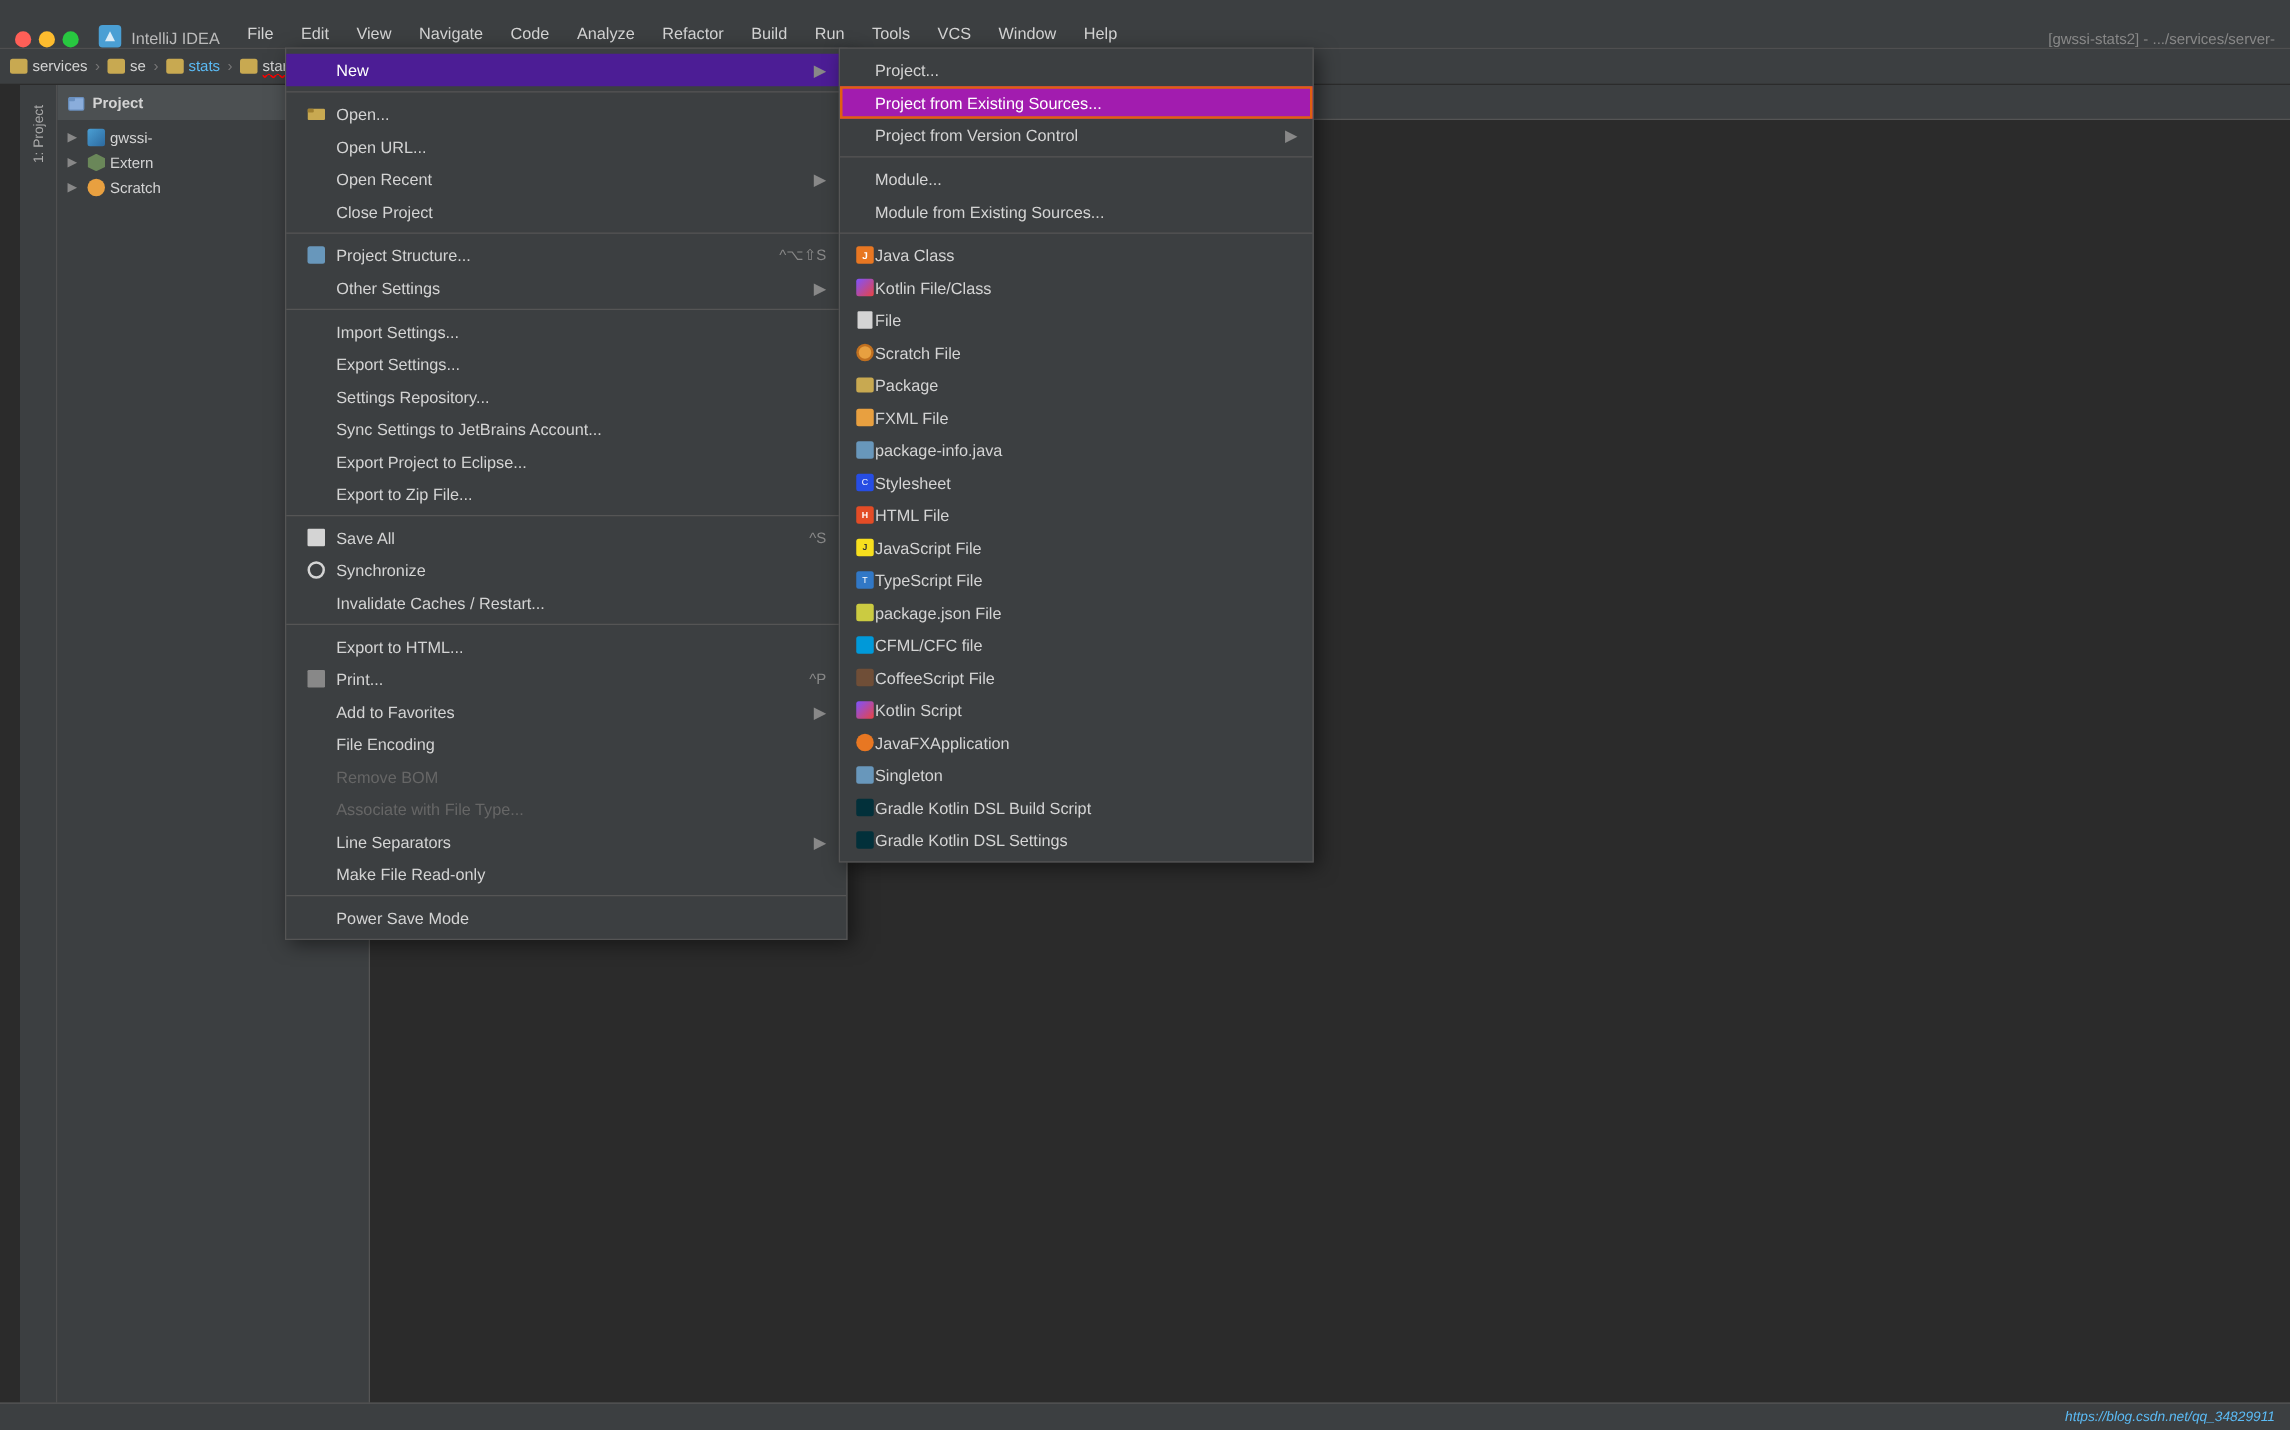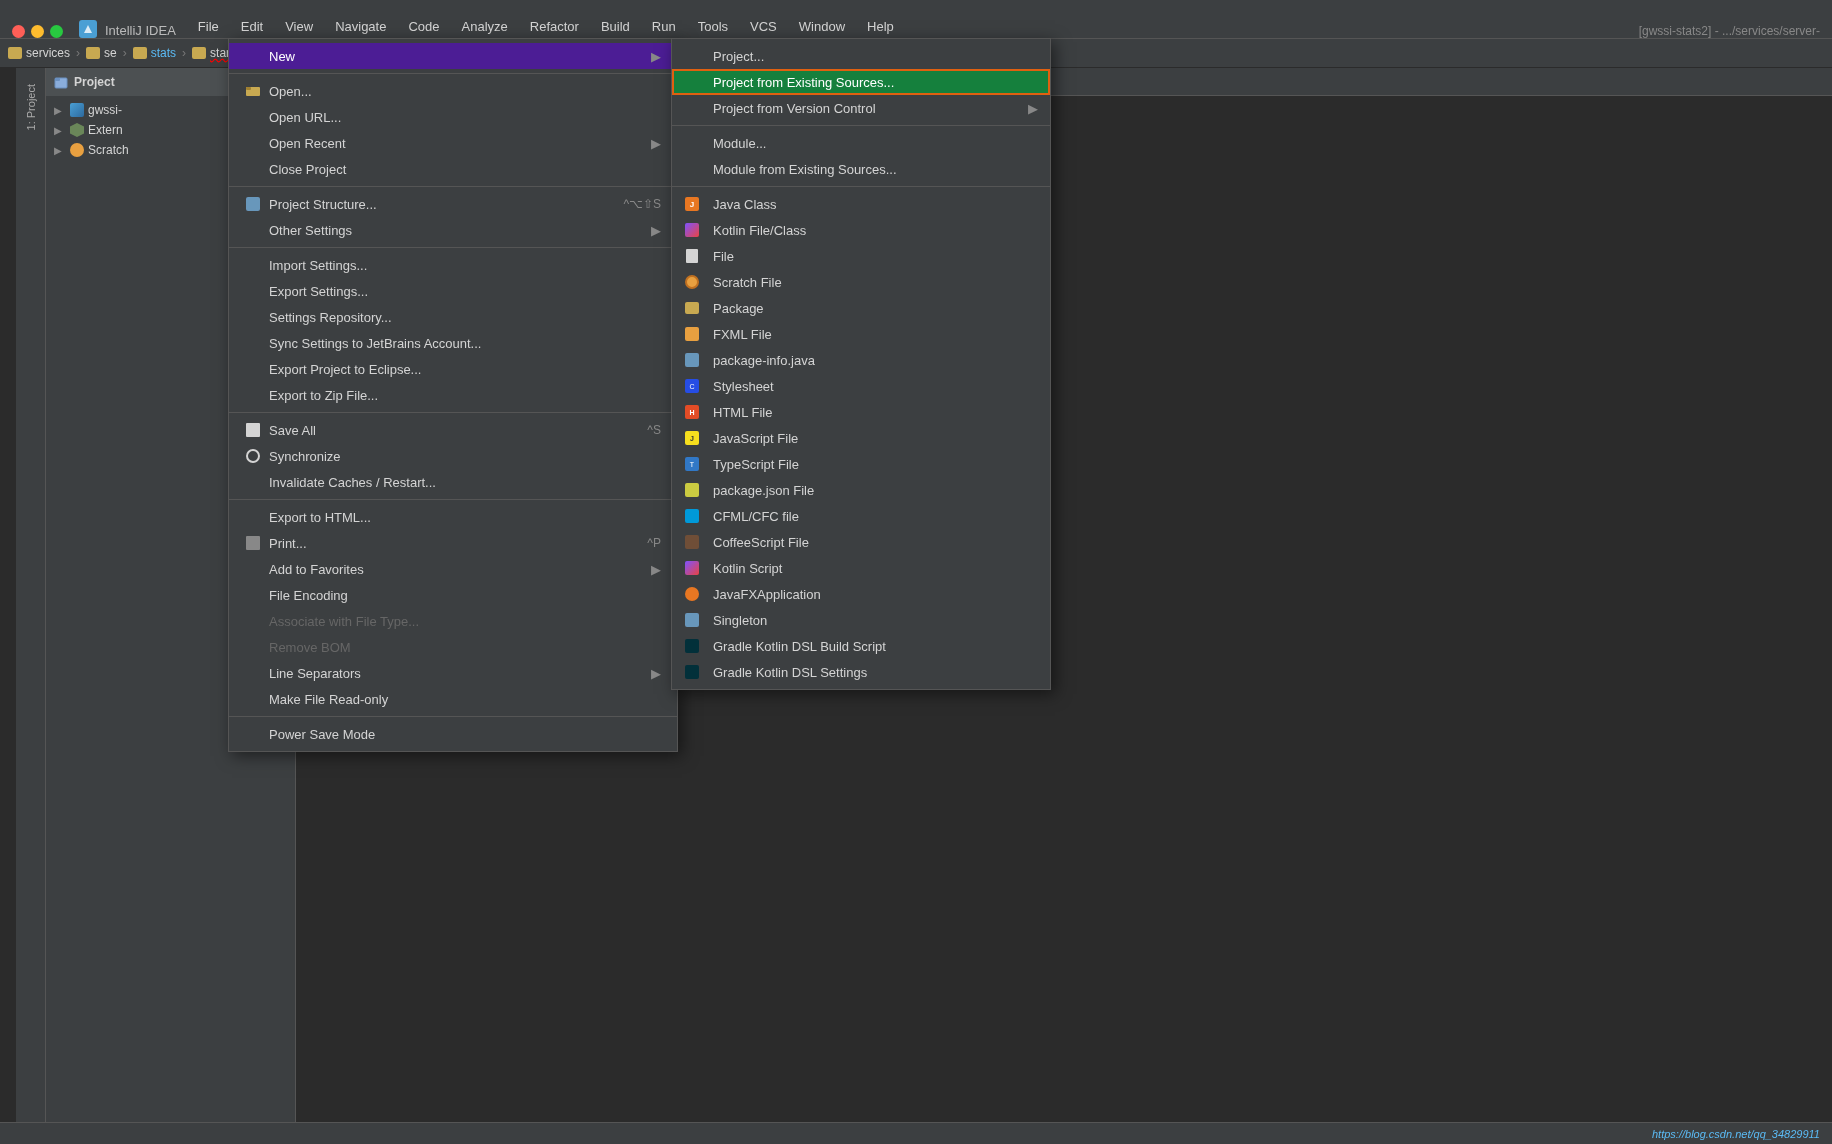--- a/index.html
+++ b/index.html
@@ -263,21 +263,21 @@
       z-index: 102;
       padding: 4px 0;
     }
     .submenu-item {
       display: flex;
       align-items: center;
       padding: 5px 12px;
       cursor: pointer;
       font-size: 13px;
       color: #d4d4d4;
-      gap: 13px;
+      gap: 0;
     }
     .submenu-item.active { background: #1a6fcc; border: 2px solid #e06010; color: white; padding: 3px 10px; }
     .submenu-separator {
       height: 1px;
       background: #555;
       margin: 4px 0;
     }
     .submenu-item .item-icon {
       width: 16px;
       height: 16px;
@@ -742,25 +742,25 @@
     <span class="item-icon"></span>
     <span class="menu-item-text">Add to Favorites</span>
     <span class="arrow">▶</span>
   </div>
   <div class="file-menu-item">
     <span class="item-icon"></span>
     <span class="menu-item-text">File Encoding</span>
   </div>
   <div class="file-menu-item disabled">
     <span class="item-icon"></span>
+    <span class="menu-item-text">Remove BOM</span>
+  </div>
+  <div class="file-menu-item disabled">
+    <span class="item-icon"></span>
     <span class="menu-item-text">Associate with File Type...</span>
-  </div>
-  <div class="file-menu-item disabled">
-    <span class="item-icon"></span>
-    <span class="menu-item-text">Remove BOM</span>
   </div>
   <div class="file-menu-item">
     <span class="item-icon"></span>
     <span class="menu-item-text">Line Separators</span>
     <span class="arrow">▶</span>
   </div>
   <div class="file-menu-item">
     <span class="item-icon"></span>
     <span class="menu-item-text">Make File Read-only</span>
   </div>
@@ -769,21 +769,21 @@
     <span class="item-icon"></span>
     <span class="menu-item-text">Power Save Mode</span>
   </div>
 </div>
 
 <div class="new-submenu">
   <div class="submenu-item">
     <span class="item-icon"></span>
     <span>Project...</span>
   </div>
-  <div class="submenu-item active" style="background:#15803d; border: 2px solid #e06010; color:white; padding: 3px 10px;">
+  <div class="submenu-item active" style="background:#a21caf; border: 2px solid #e06010; color:white; padding: 3px 10px;">
     <span class="item-icon"></span>
     <span>Project from Existing Sources...</span>
   </div>
   <div class="submenu-item">
     <span class="item-icon"></span>
     <span>Project from Version Control</span>
     <span style="margin-left:auto; color:#888;">▶</span>
   </div>
   <div class="submenu-separator"></div>
   <div class="submenu-item">

